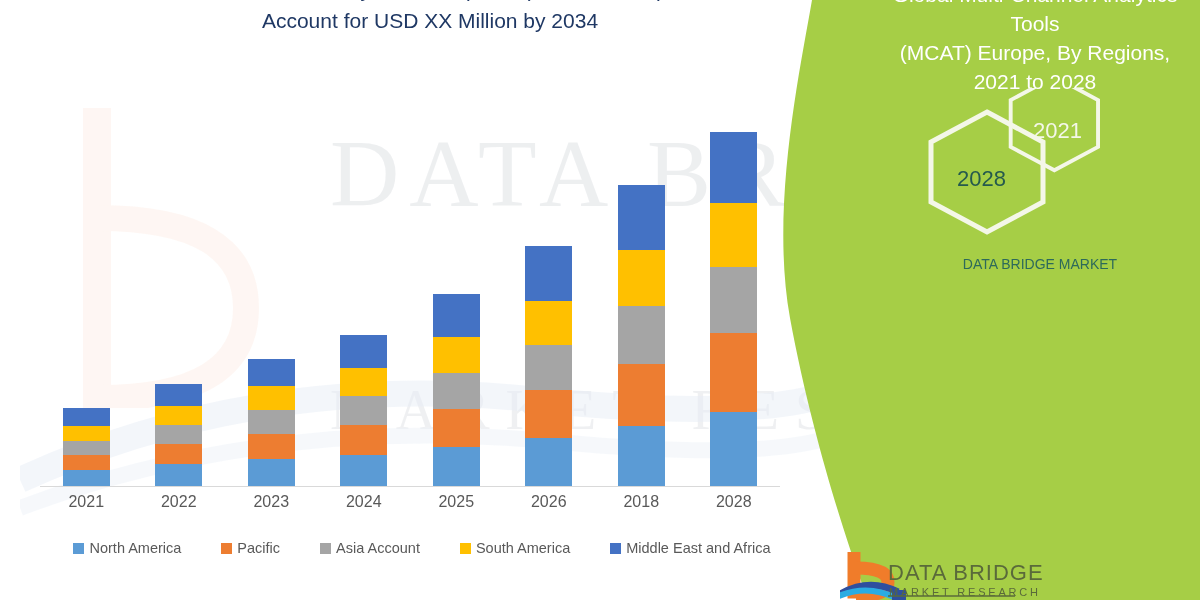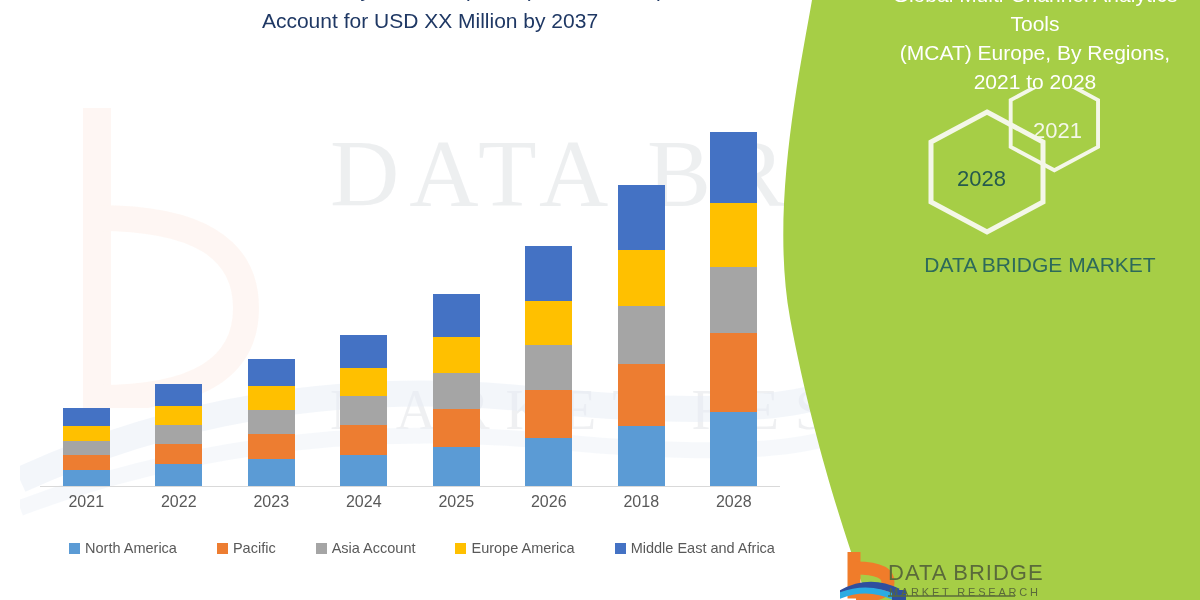--- a/index.html
+++ b/index.html
@@ -103,21 +103,21 @@
   .hex-2021 { left: 118px; top: 30px; color: #f4f7e8; }
   .hex-2028 { left: 42px; top: 78px; color: #255a4d; }
 
   .brand-name {
     position: absolute;
     left: 890px;
     top: 250px;
     width: 300px;
     text-align: center;
     color: #2d6a5a;
-    font-size: 21px;
+    font-size: 14px;
     line-height: 29px;
   }
 
   .footer-logo {
     position: absolute;
     left: 840px;
     top: 552px;
     width: 340px;
     height: 48px;
   }
@@ -250,21 +250,21 @@
     <div class="wm-text">DATA BRIDGE</div>
     <div class="wm-text2">MARKET RESEARCH</div>
     <svg class="wm-swoosh" viewBox="0 0 820 190">
       <path d="M0 150 Q240 40 520 70 Q740 92 820 60" stroke="#e8eef6" stroke-width="26" fill="none"></path>
       <path d="M0 178 Q250 84 540 112 Q750 132 820 104" stroke="#eef3f9" stroke-width="16" fill="none"></path>
     </svg>
   </div>
 
   <div class="headline">
     <div>Global Multi-Channel Analytics Tools (MCAT) Market is Expected to</div>
-    <div>Account for USD XX Million by 2037</div>
+    <div>Account for USD XX Million by 2034</div>
   </div>
 
   <div class="chart">
     <div class="plot" id="plot">
         <div class="bar-col">
           <div class="bar">
             <div class="seg" style="height: 18px; background: rgb(68, 114, 196);"></div>
             <div class="seg" style="height: 15px; background: rgb(255, 192, 0);"></div>
             <div class="seg" style="height: 14px; background: rgb(165, 165, 165);"></div>
             <div class="seg" style="height: 15px; background: rgb(237, 125, 49);"></div>
@@ -356,21 +356,21 @@
       <div class="legend-item">
         <span class="legend-swatch" style="background: rgb(237, 125, 49);"></span>
         <span class="legend-text">Pacific</span>
       </div>
       <div class="legend-item">
         <span class="legend-swatch" style="background: rgb(165, 165, 165);"></span>
         <span class="legend-text">Asia Account</span>
       </div>
       <div class="legend-item">
         <span class="legend-swatch" style="background: rgb(255, 192, 0);"></span>
-        <span class="legend-text">Europe America</span>
+        <span class="legend-text">South America</span>
       </div>
       <div class="legend-item">
         <span class="legend-swatch" style="background: rgb(68, 114, 196);"></span>
         <span class="legend-text">Middle East and Africa</span>
       </div>
     </div>
 
   <svg class="green-panel" viewBox="0 0 1200 600" preserveAspectRatio="none">
     <path d="M812 0 L1200 0 L1200 600 L868 600 C868 600 818 470 790 318 C770 208 800 70 812 0 Z" fill="#a6ce46"></path>
   </svg>

